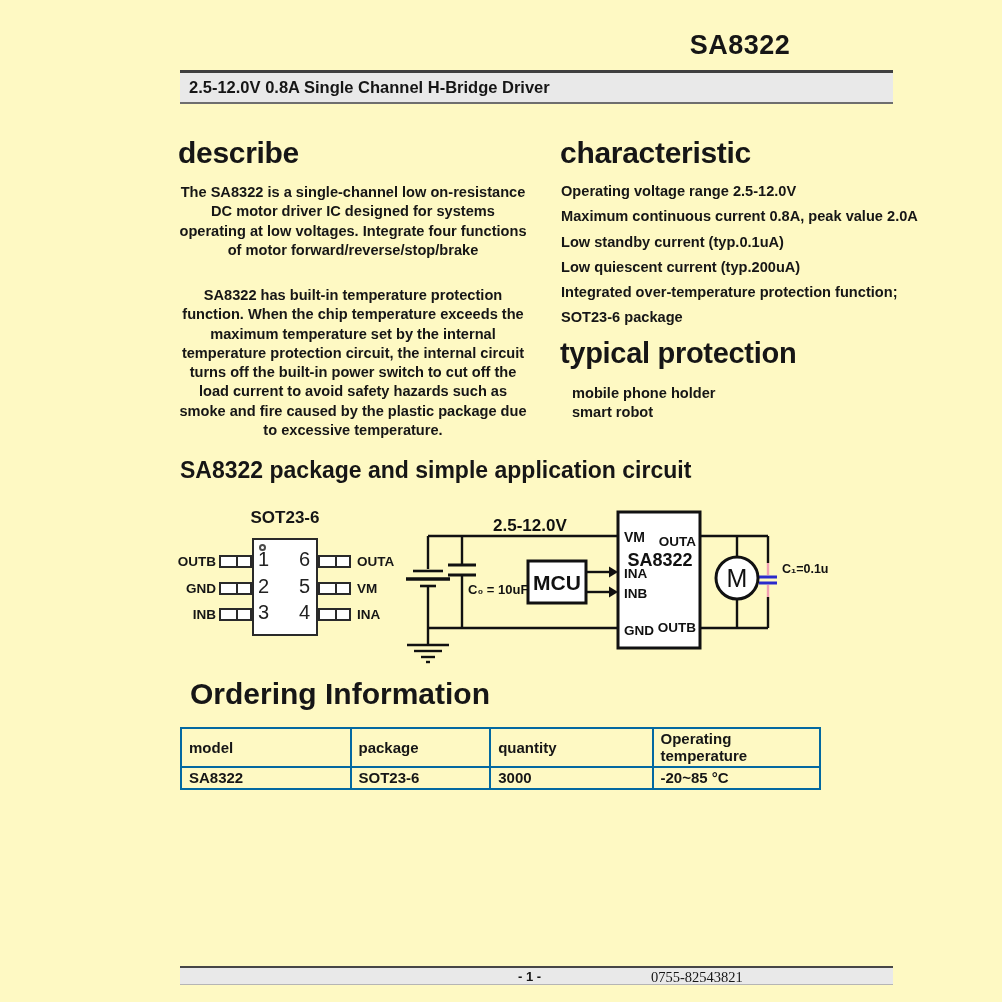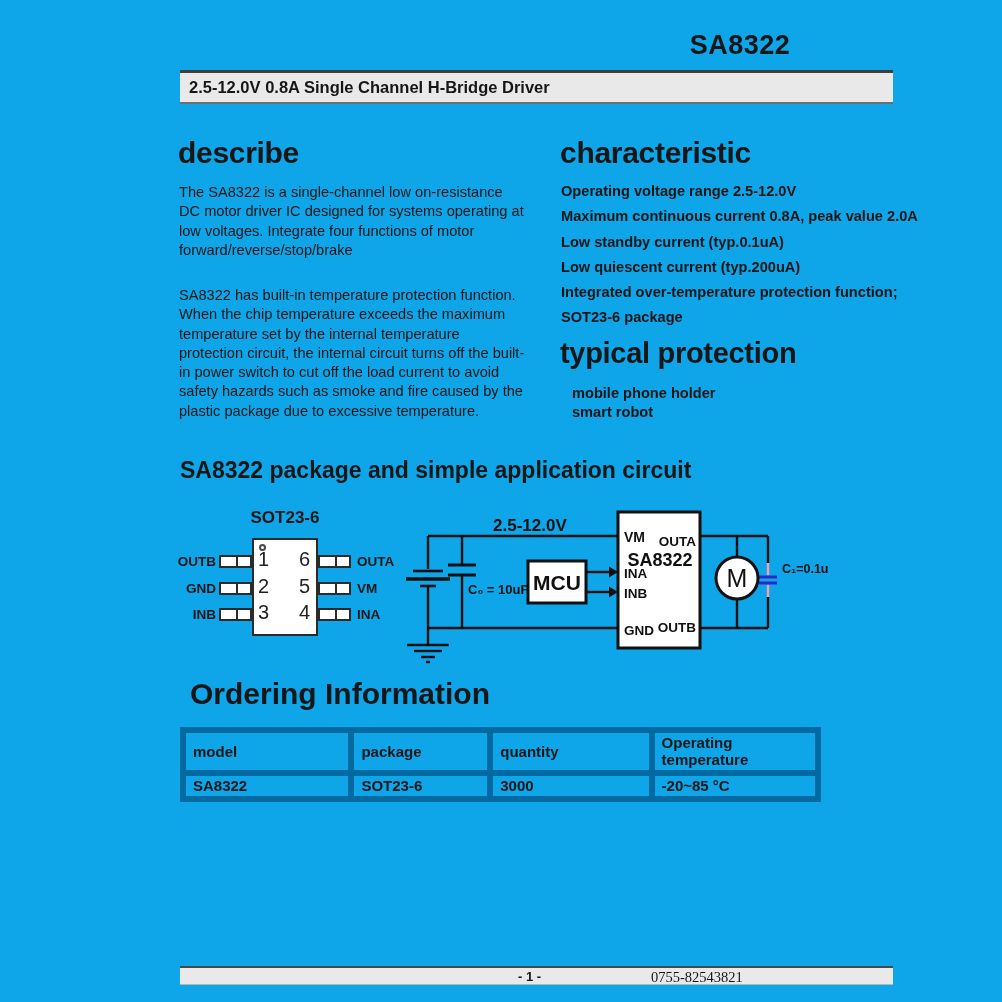--- a/index.html
+++ b/index.html
@@ -1,31 +1,31 @@
 <!DOCTYPE html>
 <html><head>
 <meta charset="utf-8">
 <style>
   * { margin:0; padding:0; box-sizing:border-box; }
   html,body { background:#fff; }
   .page {
-    position:relative; width:1002px; height:1002px; background:#0ea5e9;
+    position:relative; width:1002px; height:1002px; background:#fef9c3;
     font-family:"Liberation Sans", sans-serif; color:#161616; overflow:hidden;
   }
   .abs { position:absolute; }
 
   .doc-title { left:660px; top:30px; width:160px; text-align:center;
     font-size:27px; font-weight:800; letter-spacing:0.5px; }
 
   .subtitle-bar { left:180px; top:70px; width:713px; height:34px;
     background:#e9e9e9; border-top:3px solid #3f3f3f; border-bottom:2px solid #6e6e6e; }
   .subtitle-bar .txt { position:absolute; left:9px; top:5px; font-size:16.5px; font-weight:600; }
 
   .h1 { font-size:30px; font-weight:800; letter-spacing:-0.3px; }
-  .body-txt { font-size:14.6px; font-weight:400; line-height:19.3px; }
+  .body-txt { font-size:14.6px; font-weight:700; line-height:19.3px;text-align:center; }
 
   .describe-h { left:178px; top:136px; }
   .describe-p1 { left:179px; top:183px; width:348px; }
   .describe-p2 { left:179px; top:286px; width:348px; }
 
   .charac-h { left:560px; top:136px; }
   .charac-list { left:561px; top:183px; width:360px; }
   .charac-list .item { font-size:14.6px; font-weight:600; height:25.3px; white-space:nowrap; }
 
   .typapp-h { left:560px; top:337px; font-size:29px; }
@@ -47,21 +47,21 @@
   .pin-label { font-size:13.5px; font-weight:600; }
   .pin-label.l { width:76px; text-align:right; }
 
   
   .circuit { left:400px; top:495px; }
   svg text { font-family:"Liberation Sans", sans-serif; fill:#111; }
 
   
   .ordering-h { left:190px; top:677px; font-size:30px; font-weight:700; }
   .order-table { left:180px; top:727px; width:641px; border-collapse:collapse; }
-  .order-table td { border:6px solid #0369a1; font-size:15px; font-weight:600;
+  .order-table td { border:2px solid #0369a1; font-size:15px; font-weight:600;
     padding:1px 0 2px 7px; height:20px; }
   .c0 { width:165px; } .c1 { width:136px; } .c2 { width:158px; } .c3 { width:163px;margin-left:42px; }
 
   
   .footer-bar { left:180px; top:966px; width:713px; height:19px;
     background:#e9e9e9; border-top:2.5px solid #474747; border-bottom:1px solid #b5b5b5; }
   .footer-page { position:absolute; left:338px; top:1px; font-size:13px; font-weight:700; }
   .footer-phone { position:absolute; left:471px; top:1px; font-size:14.5px;
     font-family:"Liberation Serif", serif; }
 </style>

